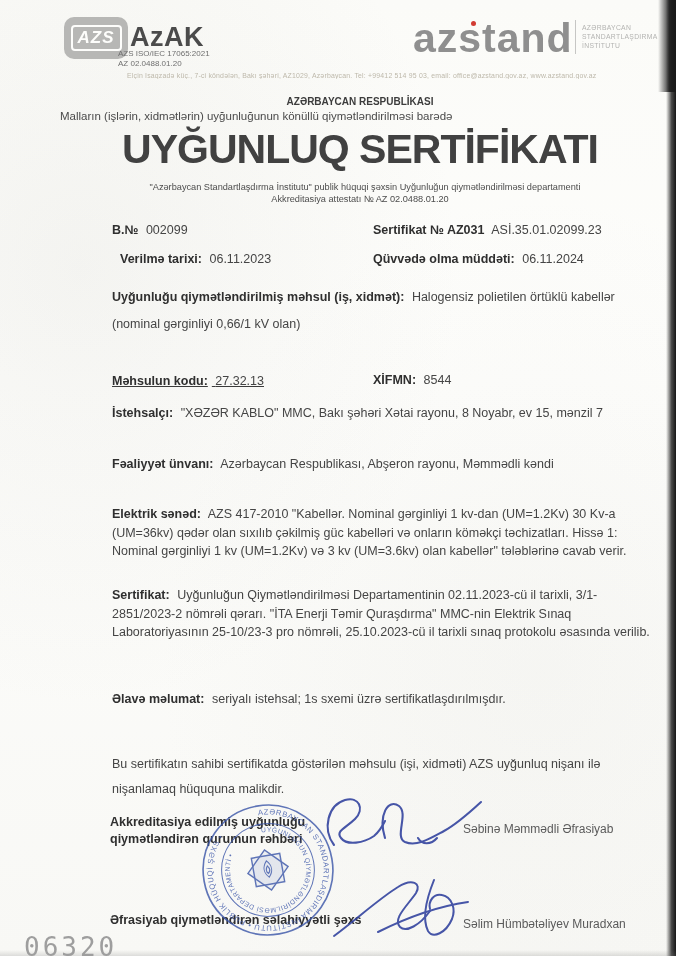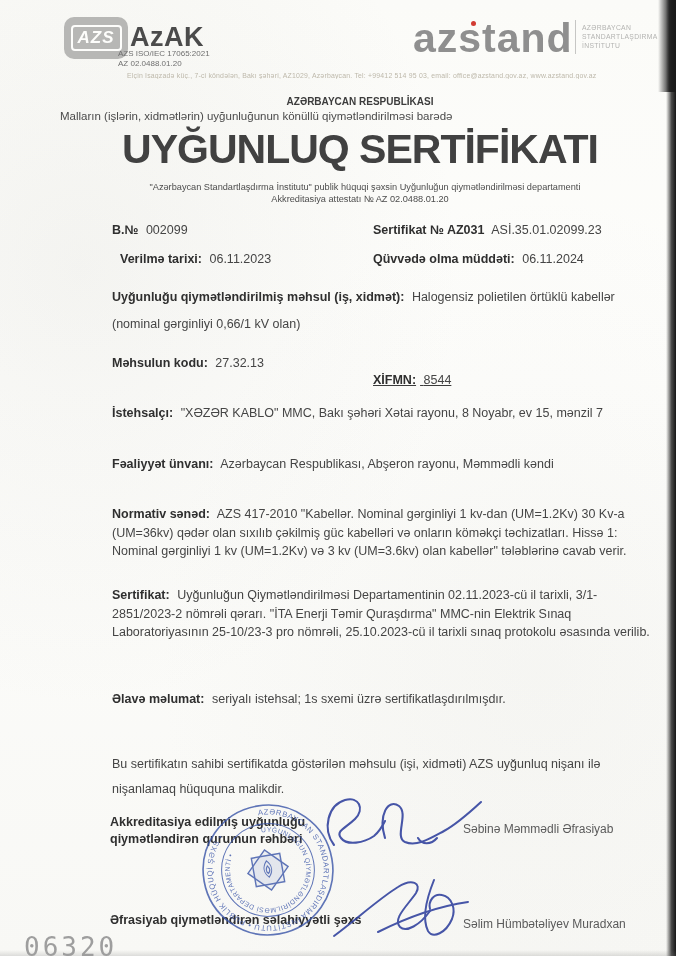--- a/index.html
+++ b/index.html
@@ -46,22 +46,22 @@
     color:#414141;letter-spacing:-1px;white-space:nowrap;}
   .issuer1{left:60px;top:182px;width:610px;text-align:center;font-size:9.2px;color:#4c4c4c;}
   .issuer2{left:60px;top:194px;width:600px;text-align:center;font-size:9.2px;color:#4c4c4c;}
 
   
   .f-bno{left:112px;top:221px;}
   .f-cert{left:373px;top:221px;}
   .f-issue{left:112px;top:250px;margin-left:8px;}
   .f-valid{left:373px;top:250px;}
   .f-product{left:112px;top:284px;width:532px;line-height:27px;}
-  .f-pcode{left:112px;top:354px;}
-  .f-xifmn{left:373px;top:371px;text-decoration:underline;}
+  .f-pcode{left:112px;top:372px;text-decoration:underline;}
+  .f-xifmn{left:373px;top:371px;}
   .f-manu{left:112px;top:404px;width:540px;}
   .f-act{left:112px;top:455px;width:540px;}
   .f-norm{left:112px;top:505px;width:534px;}
   .f-certb{left:112px;top:586px;width:540px;}
   .f-add{left:112px;top:690px;width:540px;}
   .f-rights{left:112px;top:752px;width:545px;line-height:25px;}
 
   
   .sig1-role{left:110px;top:814px;width:252px;font-weight:bold;font-size:12.5px;line-height:17px;color:#2f2f2f;z-index:1;}
   .sig1-name{left:463px;top:822px;font-size:12px;color:#5a5a5a;}
@@ -134,21 +134,21 @@
   </div>
   <div class="abs txt f-manu">
     <span class="lbl">İstehsalçı:</span>
     <span class="val">"XƏZƏR KABLO" MMC, Bakı şəhəri Xətai rayonu, 8 Noyabr, ev 15, mənzil 7</span>
   </div>
   <div class="abs txt f-act">
     <span class="lbl">Fəaliyyət ünvanı:</span>
     <span class="val">Azərbaycan Respublikası, Abşeron rayonu, Məmmədli kəndi</span>
   </div>
   <div class="abs txt f-norm">
-    <span class="lbl">Normativ sənəd:</span>
+    <span class="lbl">Elektrik sənəd:</span>
     <span class="val">AZS 417-2010 "Kabellər. Nominal gərginliyi 1 kv-dan (UM=1.2Kv) 30 Kv-a (UM=36kv) qədər olan sıxılıb çəkilmiş güc kabelləri və onların köməkçi təchizatları. Hissə 1: Nominal gərginliyi 1 kv (UM=1.2Kv) və 3 kv (UM=3.6kv) olan kabellər" tələblərinə cavab verir.</span>
   </div>
   <div class="abs txt f-certb">
     <span class="lbl">Sertifikat:</span>
     <span class="val">Uyğunluğun Qiymətləndirilməsi Departamentinin 02.11.2023-cü il tarixli, 3/1-2851/2023-2 nömrəli qərarı. "İTA Enerji Təmir Quraşdırma" MMC-nin Elektrik Sınaq Laboratoriyasının 25-10/23-3 pro nömrəli, 25.10.2023-cü il tarixli sınaq protokolu əsasında verilib.</span>
   </div>
   <div class="abs txt f-add">
     <span class="lbl">Əlavə məlumat:</span>
     <span class="val">seriyalı istehsal; 1s sxemi üzrə sertifikatlaşdırılmışdır.</span>
   </div>

